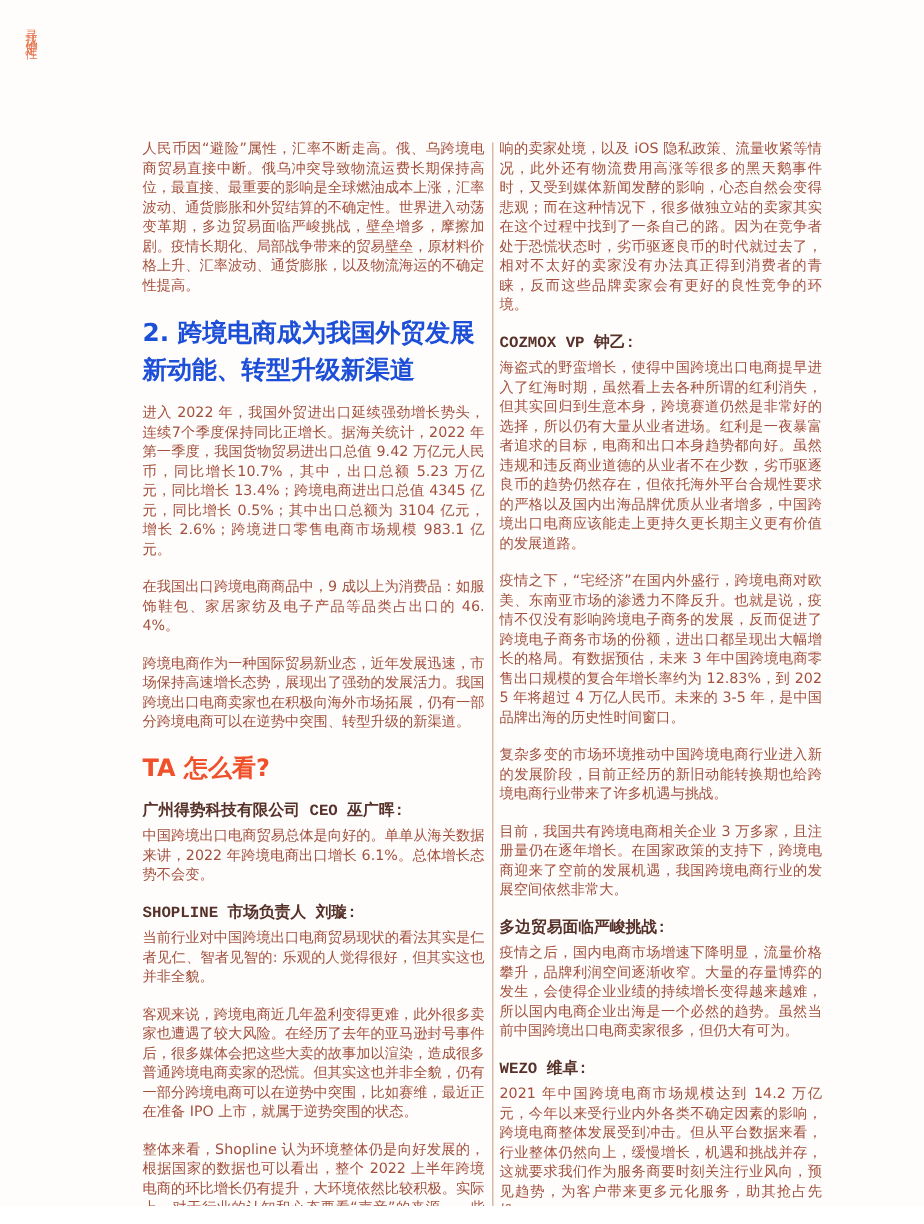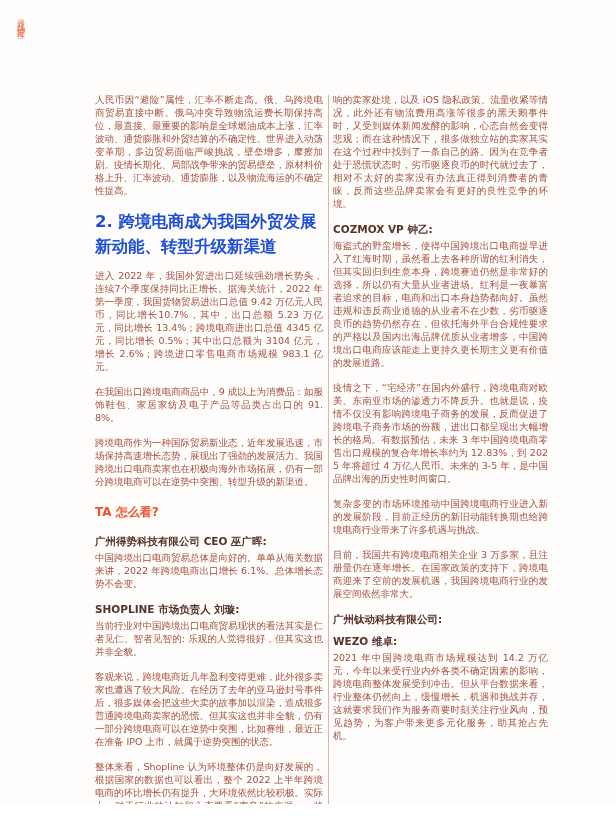--- a/index.html
+++ b/index.html
@@ -30,47 +30,48 @@
     text-align:justify; text-justify:inter-ideograph;
     word-break:break-all;
     margin:0 0 12px 0;
   }
   h2.section-heading {
     font-size:16.5px; line-height:25px;
     color:#1d4ed8; font-weight:bold;
     margin:9px 0 10px 0;
   }
   h2.ta-heading {
-    font-size:12px; line-height:20px;
+    font-size:16px; line-height:20px;
     color:#f0512a; font-weight:bold;
     margin:14px 0 12px 0;
   }
   .opinion { margin:0 0 8px 0; }
   h3.speaker {
     font-size:10.5px; line-height:14px;
     color:#57322a; font-weight:bold;
     margin:0 0 3px 0;
+    font-family:Liberation Mono, monospace;
   }
 </style>
 </head>
 <body>
 
 <div class="page">
 
   <div class="side-label">寻找确定性</div>
 
   <div class="columns">
 
     <div class="col-left">
       <p class="body">人民币因“避险”属性，汇率不断走高。俄、乌跨境电商贸易直接中断。俄乌冲突导致物流运费长期保持高位，最直接、最重要的影响是全球燃油成本上涨，汇率波动、通货膨胀和外贸结算的不确定性。世界进入动荡变革期，多边贸易面临严峻挑战，壁垒增多，摩擦加剧。疫情长期化、局部战争带来的贸易壁垒，原材料价格上升、汇率波动、通货膨胀，以及物流海运的不确定性提高。</p>
 
       <h2 class="section-heading">2. 跨境电商成为我国外贸发展新动能、转型升级新渠道</h2>
 
       <p class="body">进入 2022 年，我国外贸进出口延续强劲增长势头，连续7个季度保持同比正增长。据海关统计，2022 年第一季度，我国货物贸易进出口总值 9.42 万亿元人民币，同比增长10.7%，其中，出口总额 5.23 万亿元，同比增长 13.4%；跨境电商进出口总值 4345 亿元，同比增长 0.5%；其中出口总额为 3104 亿元，增长 2.6%；跨境进口零售电商市场规模 983.1 亿元。</p>
-      <p class="body">在我国出口跨境电商商品中，9 成以上为消费品：如服饰鞋包、家居家纺及电子产品等品类占出口的 91.8%。</p>
+      <p class="body">在我国出口跨境电商商品中，9 成以上为消费品：如服饰鞋包、家居家纺及电子产品等品类占出口的 46.4%。</p>
       <p class="body">跨境电商作为一种国际贸易新业态，近年发展迅速，市场保持高速增长态势，展现出了强劲的发展活力。我国跨境出口电商卖家也在积极向海外市场拓展，仍有一部分跨境电商可以在逆势中突围、转型升级的新渠道。</p>
 
       <h2 class="ta-heading">TA 怎么看?</h2>
 
       <div class="opinion">
         <h3 class="speaker">广州得势科技有限公司 CEO 巫广晖:</h3>
         <p class="body">中国跨境出口电商贸易总体是向好的。单单从海关数据来讲，2022 年跨境电商出口增长 6.1%。总体增长态势不会变。</p>
       </div>
 
       <div class="opinion">
@@ -91,21 +92,22 @@
         <p class="body">海盗式的野蛮增长，使得中国跨境出口电商提早进入了红海时期，虽然看上去各种所谓的红利消失，但其实回归到生意本身，跨境赛道仍然是非常好的选择，所以仍有大量从业者进场。红利是一夜暴富者追求的目标，电商和出口本身趋势都向好。虽然违规和违反商业道德的从业者不在少数，劣币驱逐良币的趋势仍然存在，但依托海外平台合规性要求的严格以及国内出海品牌优质从业者增多，中国跨境出口电商应该能走上更持久更长期主义更有价值的发展道路。</p>
       </div>
 
       <div class="opinion">
         <p class="body">疫情之下，“宅经济”在国内外盛行，跨境电商对欧美、东南亚市场的渗透力不降反升。也就是说，疫情不仅没有影响跨境电子商务的发展，反而促进了跨境电子商务市场的份额，进出口都呈现出大幅增长的格局。有数据预估，未来 3 年中国跨境电商零售出口规模的复合年增长率约为 12.83%，到 2025 年将超过 4 万亿人民币。未来的 3-5 年，是中国品牌出海的历史性时间窗口。</p>
         <p class="body">复杂多变的市场环境推动中国跨境电商行业进入新的发展阶段，目前正经历的新旧动能转换期也给跨境电商行业带来了许多机遇与挑战。</p>
         <p class="body">目前，我国共有跨境电商相关企业 3 万多家，且注册量仍在逐年增长。在国家政策的支持下，跨境电商迎来了空前的发展机遇，我国跨境电商行业的发展空间依然非常大。</p>
       </div>
 
       <div class="opinion">
-        <h3 class="speaker">广州钛动科技有限公司:</h3>
+        <h3 class="speaker">多边贸易面临严峻挑战:</h3>
+        <p class="body">疫情之后，国内电商市场增速下降明显，流量价格攀升，品牌利润空间逐渐收窄。大量的存量博弈的发生，会使得企业业绩的持续增长变得越来越难，所以国内电商企业出海是一个必然的趋势。虽然当前中国跨境出口电商卖家很多，但仍大有可为。</p>
       </div>
 
       <div class="opinion">
         <h3 class="speaker">WEZO 维卓:</h3>
         <p class="body">2021 年中国跨境电商市场规模达到 14.2 万亿元，今年以来受行业内外各类不确定因素的影响，跨境电商整体发展受到冲击。但从平台数据来看，行业整体仍然向上，缓慢增长，机遇和挑战并存，这就要求我们作为服务商要时刻关注行业风向，预见趋势，为客户带来更多元化服务，助其抢占先机。</p>
       </div>
     </div>
 
   </div>
 </div>

